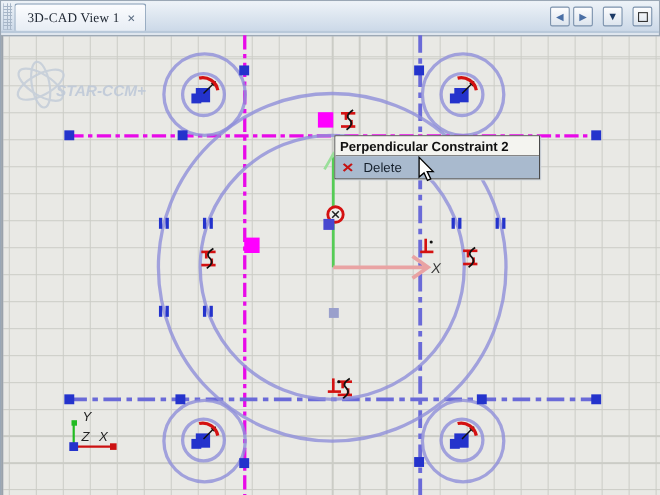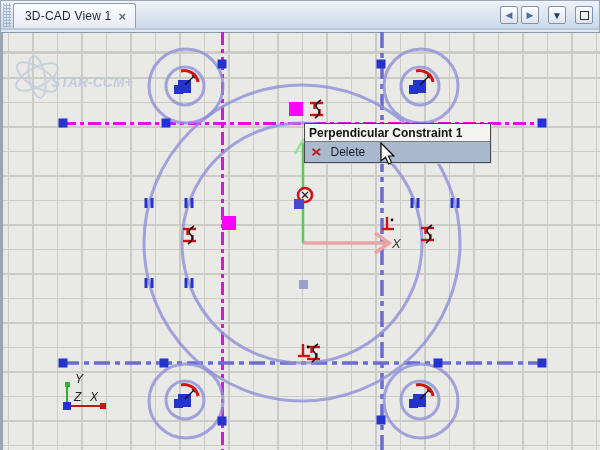--- a/index.html
+++ b/index.html
@@ -9,21 +9,21 @@
 
   
   .tabbar { position:absolute; top:0; left:0; width:100%; height:29px;
     background:linear-gradient(#eef3f8, #ccd9e8);
     border-bottom:2px solid #b9c9da; display:flex; align-items:flex-end; }
   .grip { width:8px; height:24px; margin:0 2px 1px 2px;
     background-image:repeating-linear-gradient(0deg,#a7b6c8 0 1px,transparent 1px 3px),
                      repeating-linear-gradient(90deg,#a7b6c8 0 1px,transparent 1px 3px); }
   .tab { display:flex; align-items:center; gap:7px; height:25px; padding:0 9px 0 11px;
     background:linear-gradient(#fbfcfe,#e7edf4); border:1px solid #8aa0b8; border-bottom:none;
-    border-radius:3px 3px 0 0; font-size:12px; color:#1d2530; letter-spacing:.2px; }
+    border-radius:3px 3px 0 0; font-size:12px; color:#1d2530; letter-spacing:.2px;font-family:Liberation Serif, serif; }
   .tab-close { font-weight:bold; color:#5d6e83; font-size:13px; line-height:1; cursor:default; }
   .tab-spacer { flex:1; }
   .navbtns { display:flex; align-items:center; gap:3px; padding:0 6px 4px 0; }
   .nbtn { width:18px; height:18px; border:1px solid #7d93ad; border-radius:2px;
     background:linear-gradient(#fdfdfe,#dde5ee); display:flex; align-items:center;
     justify-content:center; font-size:9px; color:#4a6fa5; }
   .nbtn.dark { color:#1c3a66; font-size:10px; }
   .nbtn.pair-gap { margin-right:6px; }
   .maxsquare { width:9px; height:9px; border:1.5px solid #333; background:transparent; }
 
@@ -211,21 +211,21 @@
       <line x1="66" y1="405" x2="100" y2="405" stroke="#cc1111" stroke-width="2"></line>
       <rect x="99" y="402" width="6" height="6" fill="#cc1111"></rect>
       <rect x="62" y="401" width="8" height="8" fill="#2433cc"></rect>
       <text x="74" y="382" font-size="12" font-style="italic" fill="#222">Y</text>
       <text x="73" y="400" font-size="12" font-style="italic" fill="#222">Z</text>
       <text x="89" y="400" font-size="12" font-style="italic" fill="#222">X</text>
     </g>
   </svg>
 
   <div class="ctxmenu">
-    <div class="mhead">Perpendicular Constraint 1</div>
+    <div class="mhead">Perpendicular Constraint 2</div>
     <div class="mitem">
       <span class="del-x">×</span>
       <span>Delete</span>
     </div>
   </div>
 
   <svg class="cursor-layer" viewBox="0 0 600 450">
     <polygon points="380,142 380,160 384.5,156.2 387.6,163 390.6,161.6 387.4,155 392.8,155" fill="#fff" stroke="#000" stroke-width="1.2"></polygon>
   </svg>
 

